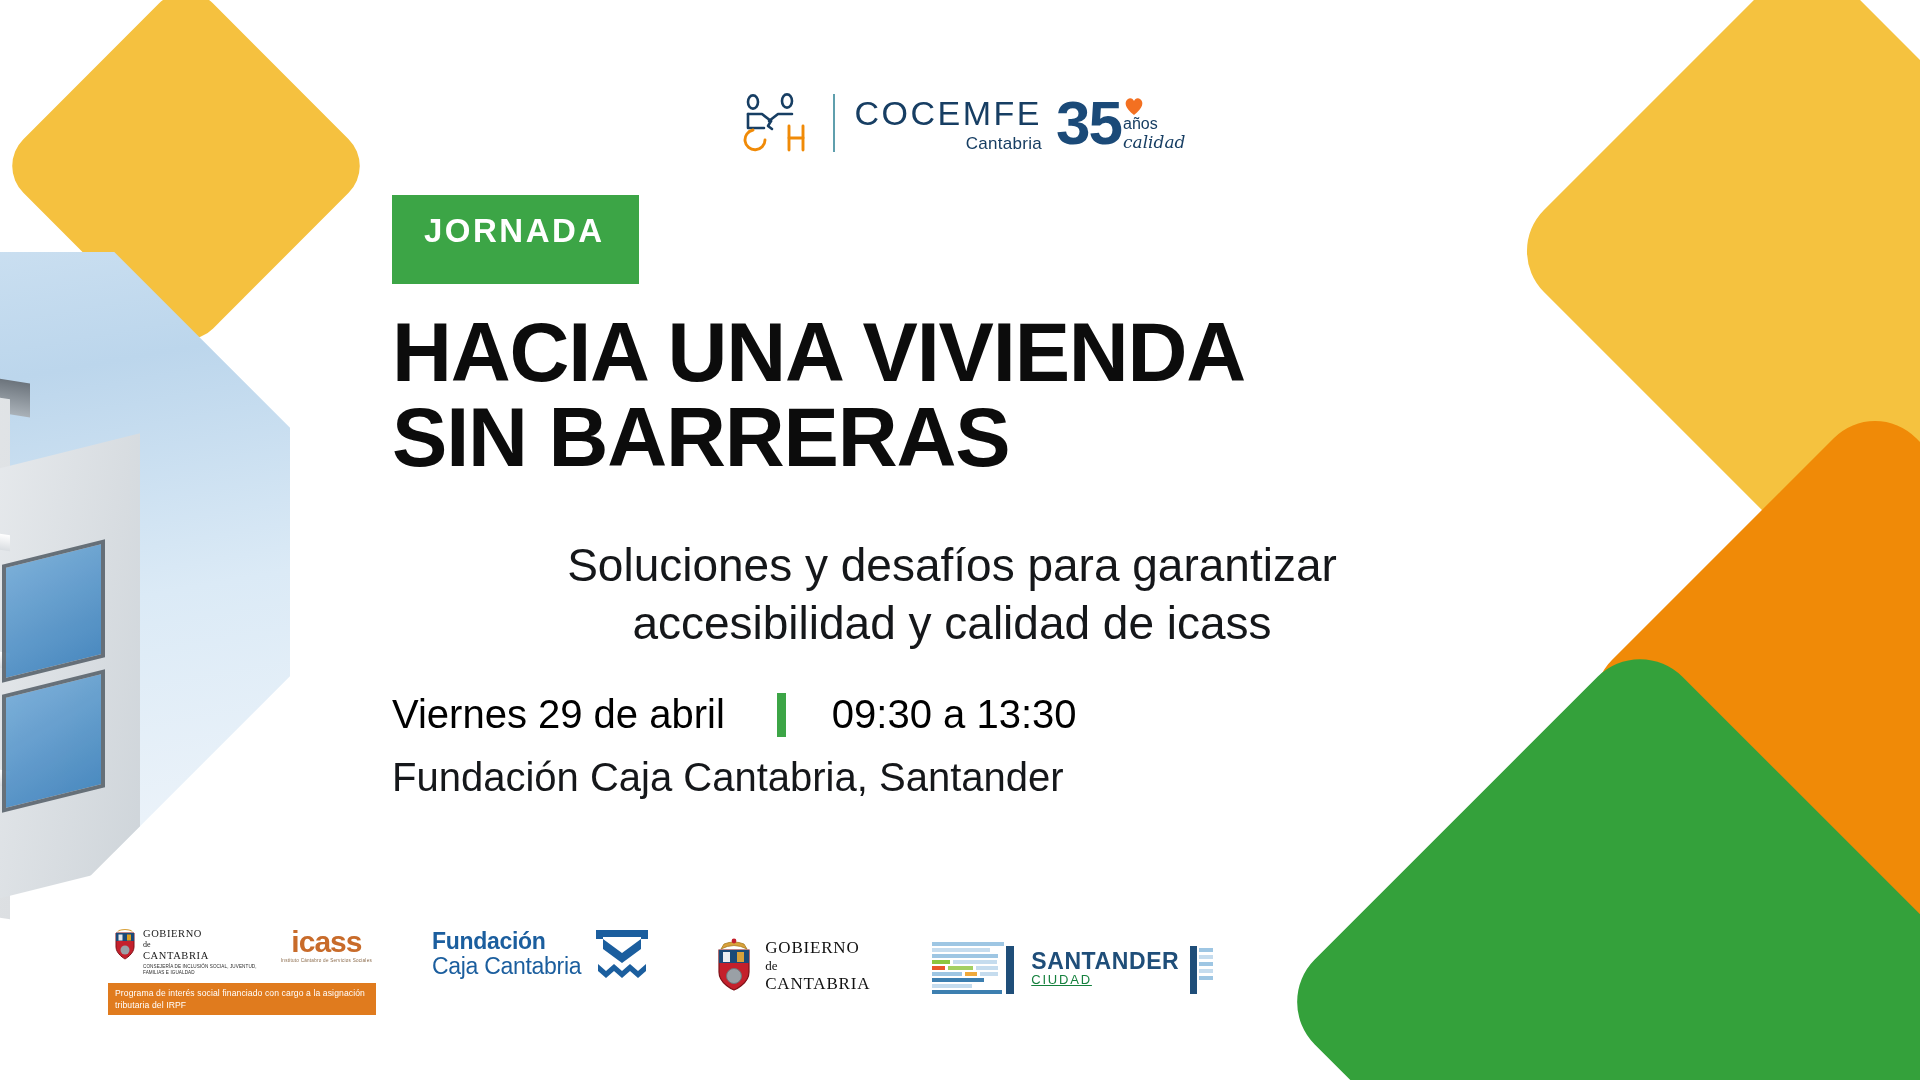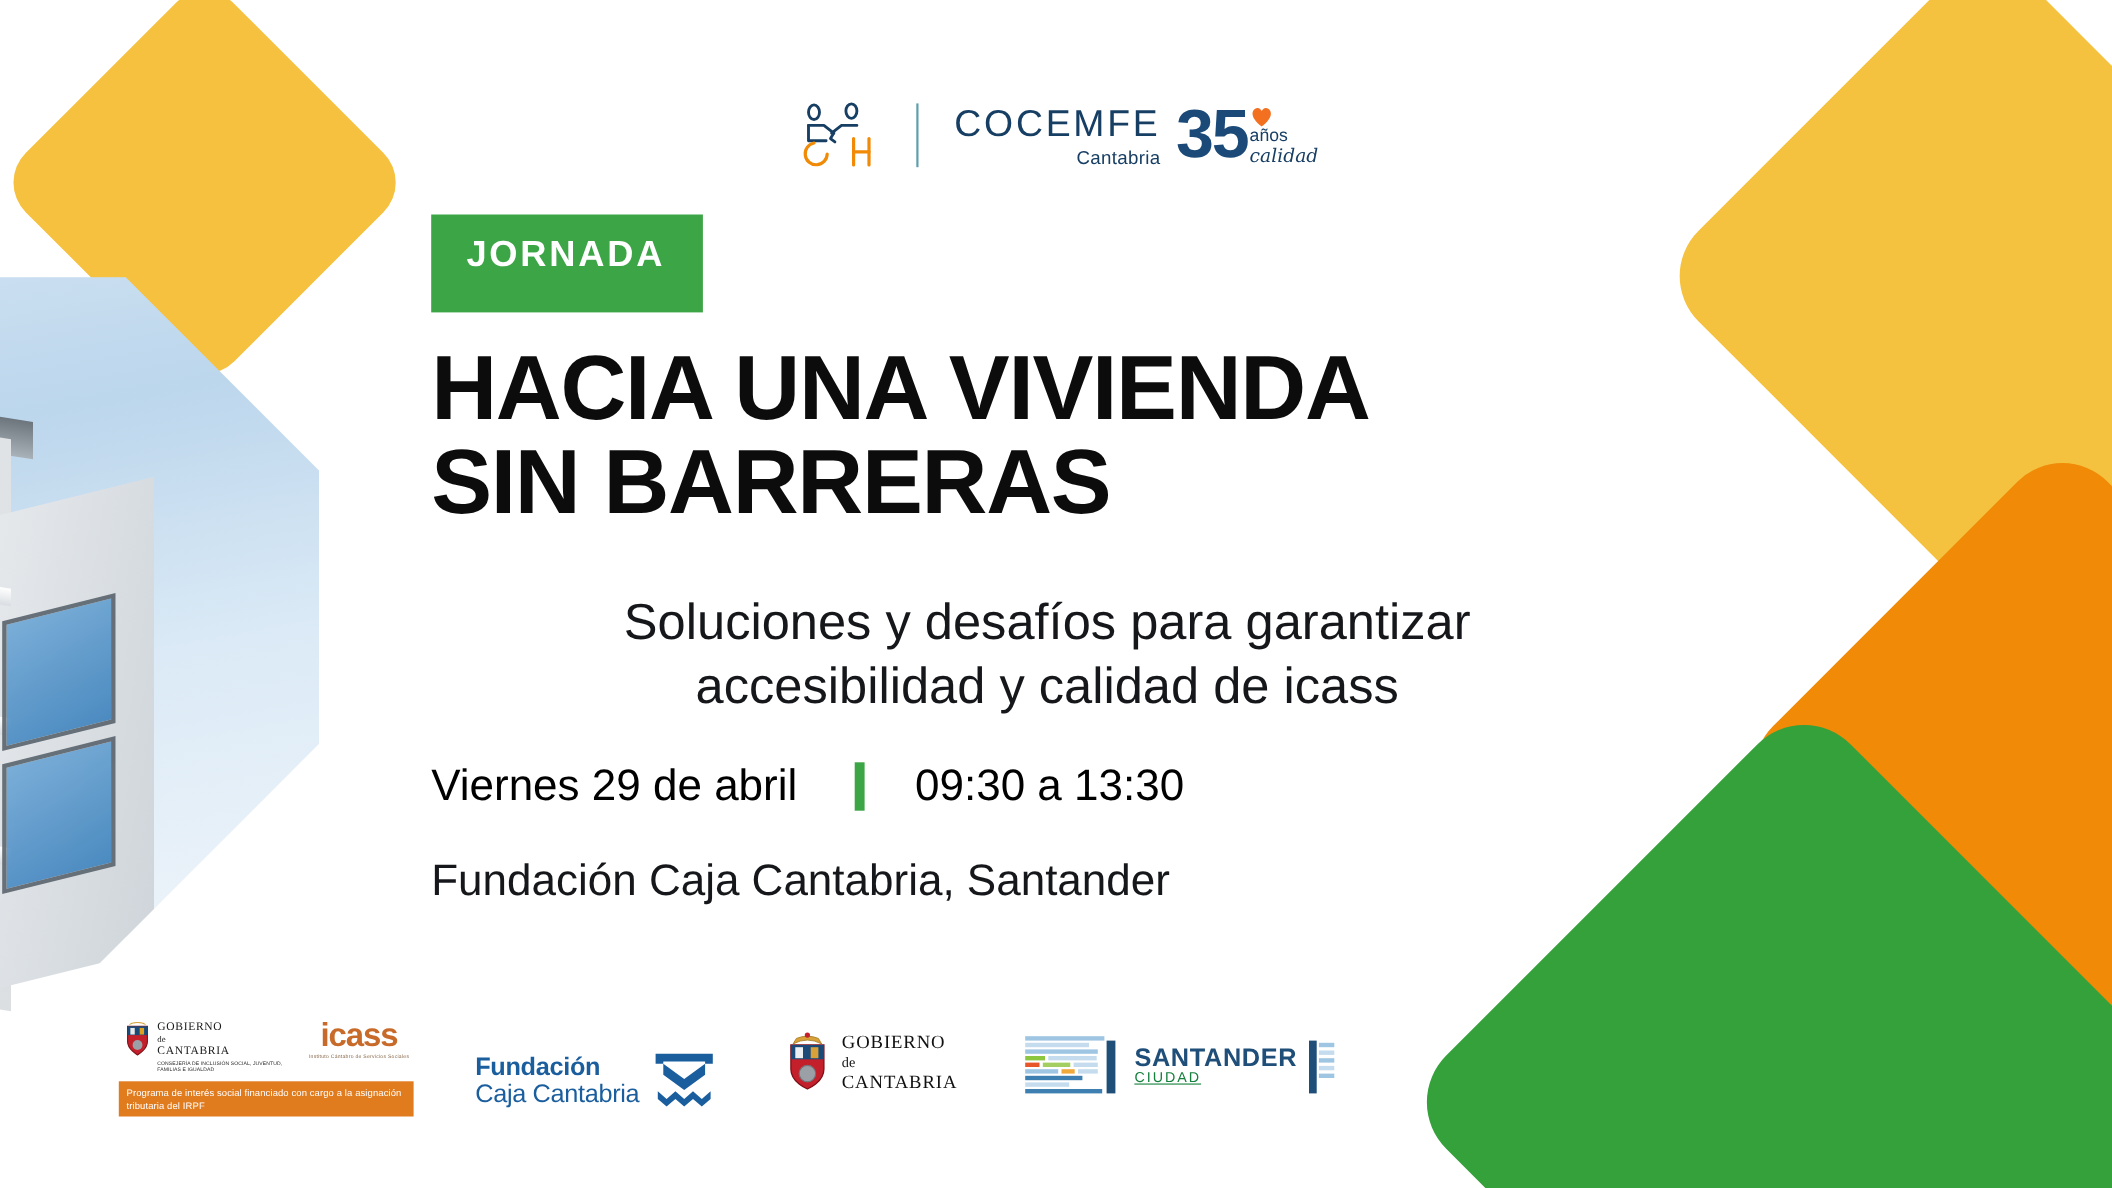--- a/index.html
+++ b/index.html
@@ -84,21 +84,21 @@
   .roof-slab{
     position:absolute;left:-160px;top:92px;width:500px;height:34px;
     background:linear-gradient(180deg,#6c747c,#aab2b9);transform:skewY(9deg);
   }
 
   
   #logo-bar{
     position:absolute;left:0;top:92px;width:1920px;
     display:flex;justify-content:center;align-items:center;
   }
-  #cocemfe-logo{display:flex;align-items:center;gap:33px;}
+  #cocemfe-logo{display:flex;align-items:center;gap:20px;}
   #logo-pictogram{width:78px;height:62px;display:block;}
   #logo-divider{width:2px;height:58px;background:#2a7f92;opacity:.75;}
   #logo-wordmark{display:flex;align-items:flex-end;gap:14px;}
   #cocemfe-text{display:flex;flex-direction:column;align-items:flex-end;line-height:1;}
   #cocemfe-name{
     font-size:34px;letter-spacing:2.5px;color:#173E63;font-weight:400;
   }
   #cocemfe-region{
     font-size:17px;color:#173E63;margin-top:5px;letter-spacing:.3px;
   }
@@ -150,21 +150,21 @@
     font-size:40px;color:#000000;
   }
   #event-date{display:block;}
   #datetime-separator{
     width:9px;height:44px;background:#3CA546;
     margin:0 46px 0 52px;display:block;
   }
   #event-time{display:block;}
 
   #venue{
-    margin-top:42px;
+    margin-top:18px;
     font-size:40px;color:#15171a;
   }
 
   
   #footer-logos{
     position:absolute;left:108px;top:928px;
     display:flex;align-items:flex-start;gap:0;
   }
   .footer-logo{display:flex;align-items:center;}
 
@@ -179,21 +179,21 @@
   #gob-consejeria{font-size:4.6px;color:#2b2b2b;letter-spacing:.1px;line-height:1.35;margin-top:2px;max-width:115px;}
   #icass-wrap{display:flex;flex-direction:column;align-items:center;}
   #icass-word{font-size:30px;font-weight:700;color:#C86B2A;letter-spacing:-1px;line-height:.9;}
   #icass-sub{font-size:4.6px;color:#8a6a4a;letter-spacing:.25px;margin-top:3px;}
   #irpf-banner{
     margin-top:6px;background:#E07B1E;color:#ffffff;
     font-size:8.6px;line-height:1.45;padding:4px 7px;letter-spacing:.1px;
   }
 
   
-  #logo-fundacion{margin-left:56px;display:flex;align-items:center;gap:13px;margin-top:28px;}
+  #logo-fundacion{margin-left:56px;display:flex;align-items:center;gap:13px;margin-top:0;}
   #fundacion-text{line-height:1.07;}
   #fundacion-l1{font-size:23px;font-weight:700;color:#1B5E9E;letter-spacing:-.3px;}
   #fundacion-l2{font-size:23px;font-weight:400;color:#1B5E9E;letter-spacing:-.3px;}
 
   
   #logo-gobierno{margin-left:62px;display:flex;align-items:center;gap:9px;margin-top:10px;}
   #gobierno-text{line-height:1.2;font-family:"Liberation Serif",serif;color:#111;}
   #gobierno-l1{font-size:17px;letter-spacing:.8px;}
   #gobierno-l2{font-size:13px;}
   #gobierno-l3{font-size:17px;letter-spacing:.8px;}

